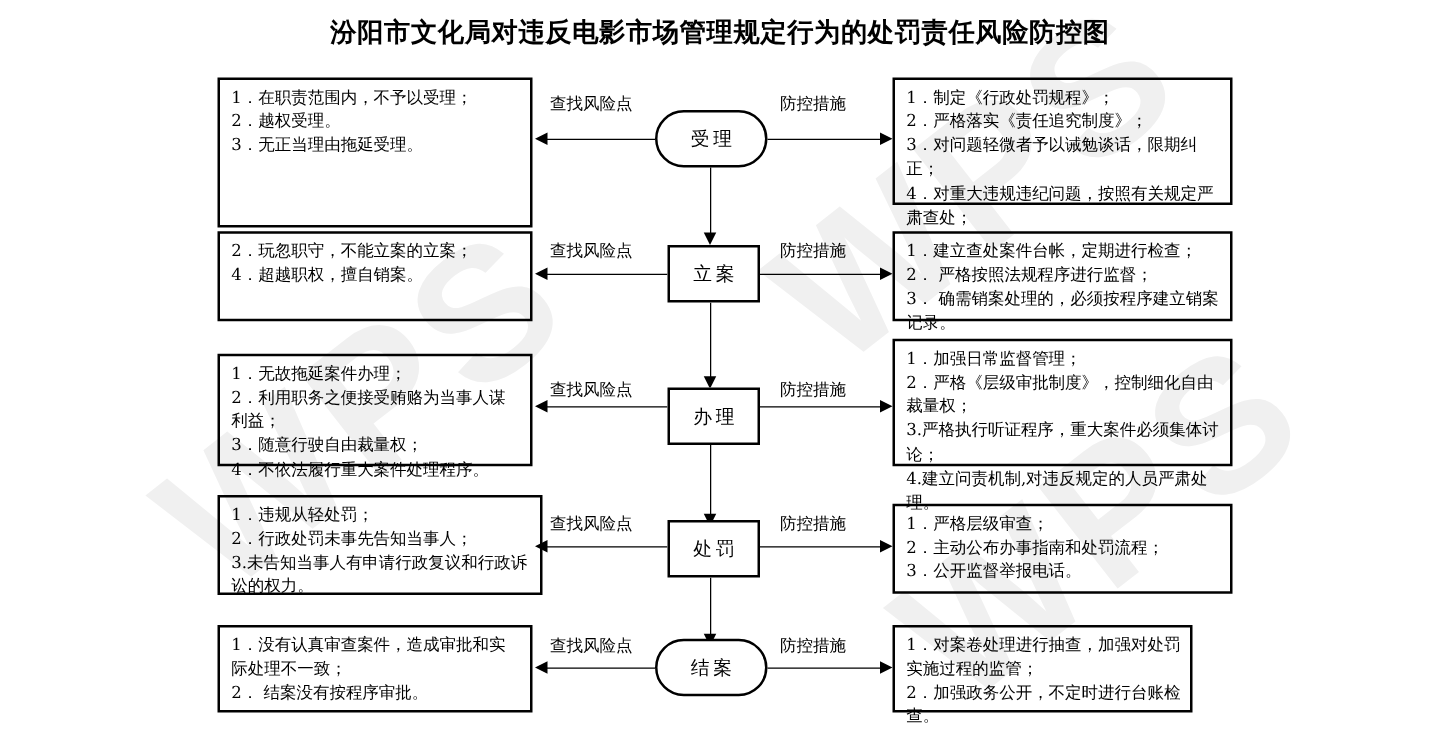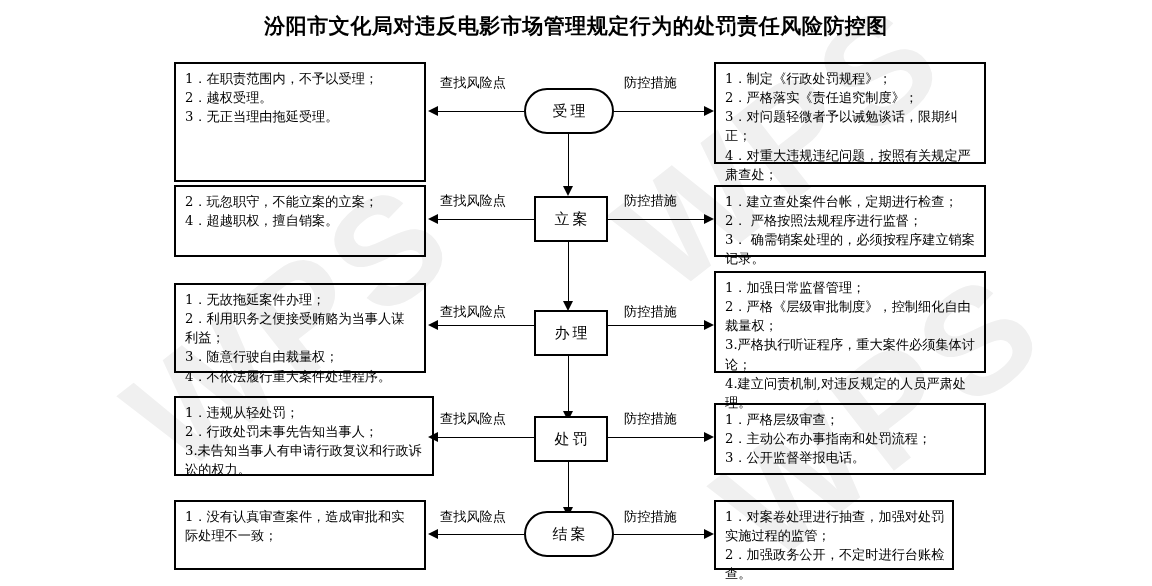--- a/index.html
+++ b/index.html
@@ -217,20 +217,21 @@
   <div class="arrow left" style="left:428px; top:431.5px;"></div>
   <div class="hline" style="left:608px; top:437px; width:98px;"></div>
   <div class="arrow right" style="left:704px; top:431.5px;"></div>
   <div class="conn-label" style="left:440px; top:410px;">查找风险点</div>
   <div class="conn-label" style="left:624px; top:410px;">防控措施</div>
   <div class="vline" style="left:568px; top:462px; height:48px;"></div>
   <div class="arrow down" style="left:563px; top:507px;"></div>
 
   <div class="sidebox" style="left:174px; top:500px; width:252px; height:70px;">
     <p>1．没有认真审查案件，造成审批和实际处理不一致；</p>
+    <p>2． 结案没有按程序审批。</p>
   </div>
   <div class="sidebox" style="left:714px; top:500px; width:240px; height:70px;">
     <p>1．对案卷处理进行抽查，加强对处罚实施过程的监管；</p>
     <p>2．加强政务公开，不定时进行台账检查。</p>
   </div>
   <div class="node stadium" style="left:524px; top:511px; width:90px; height:46px;">结案</div>
   <div class="hline" style="left:436px; top:534px; width:88px;"></div>
   <div class="arrow left" style="left:428px; top:528.5px;"></div>
   <div class="hline" style="left:614px; top:534px; width:92px;"></div>
   <div class="arrow right" style="left:704px; top:528.5px;"></div>

